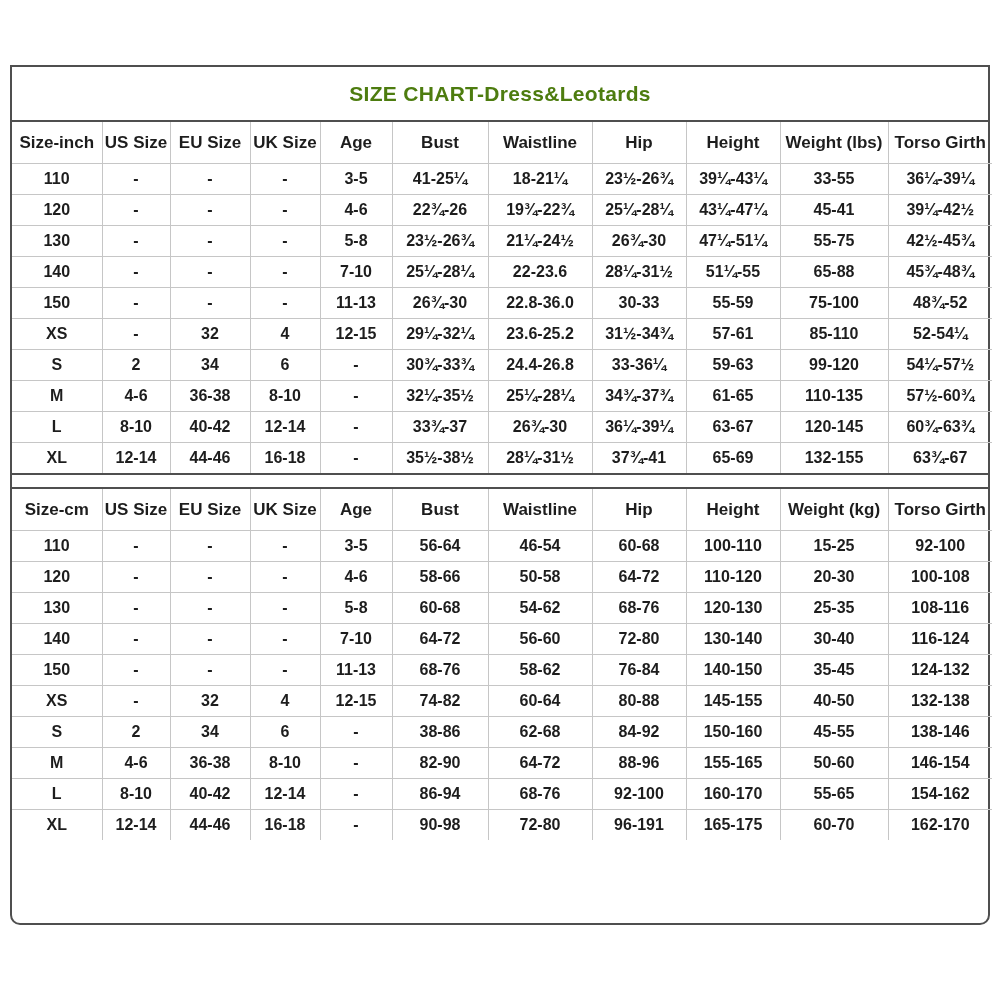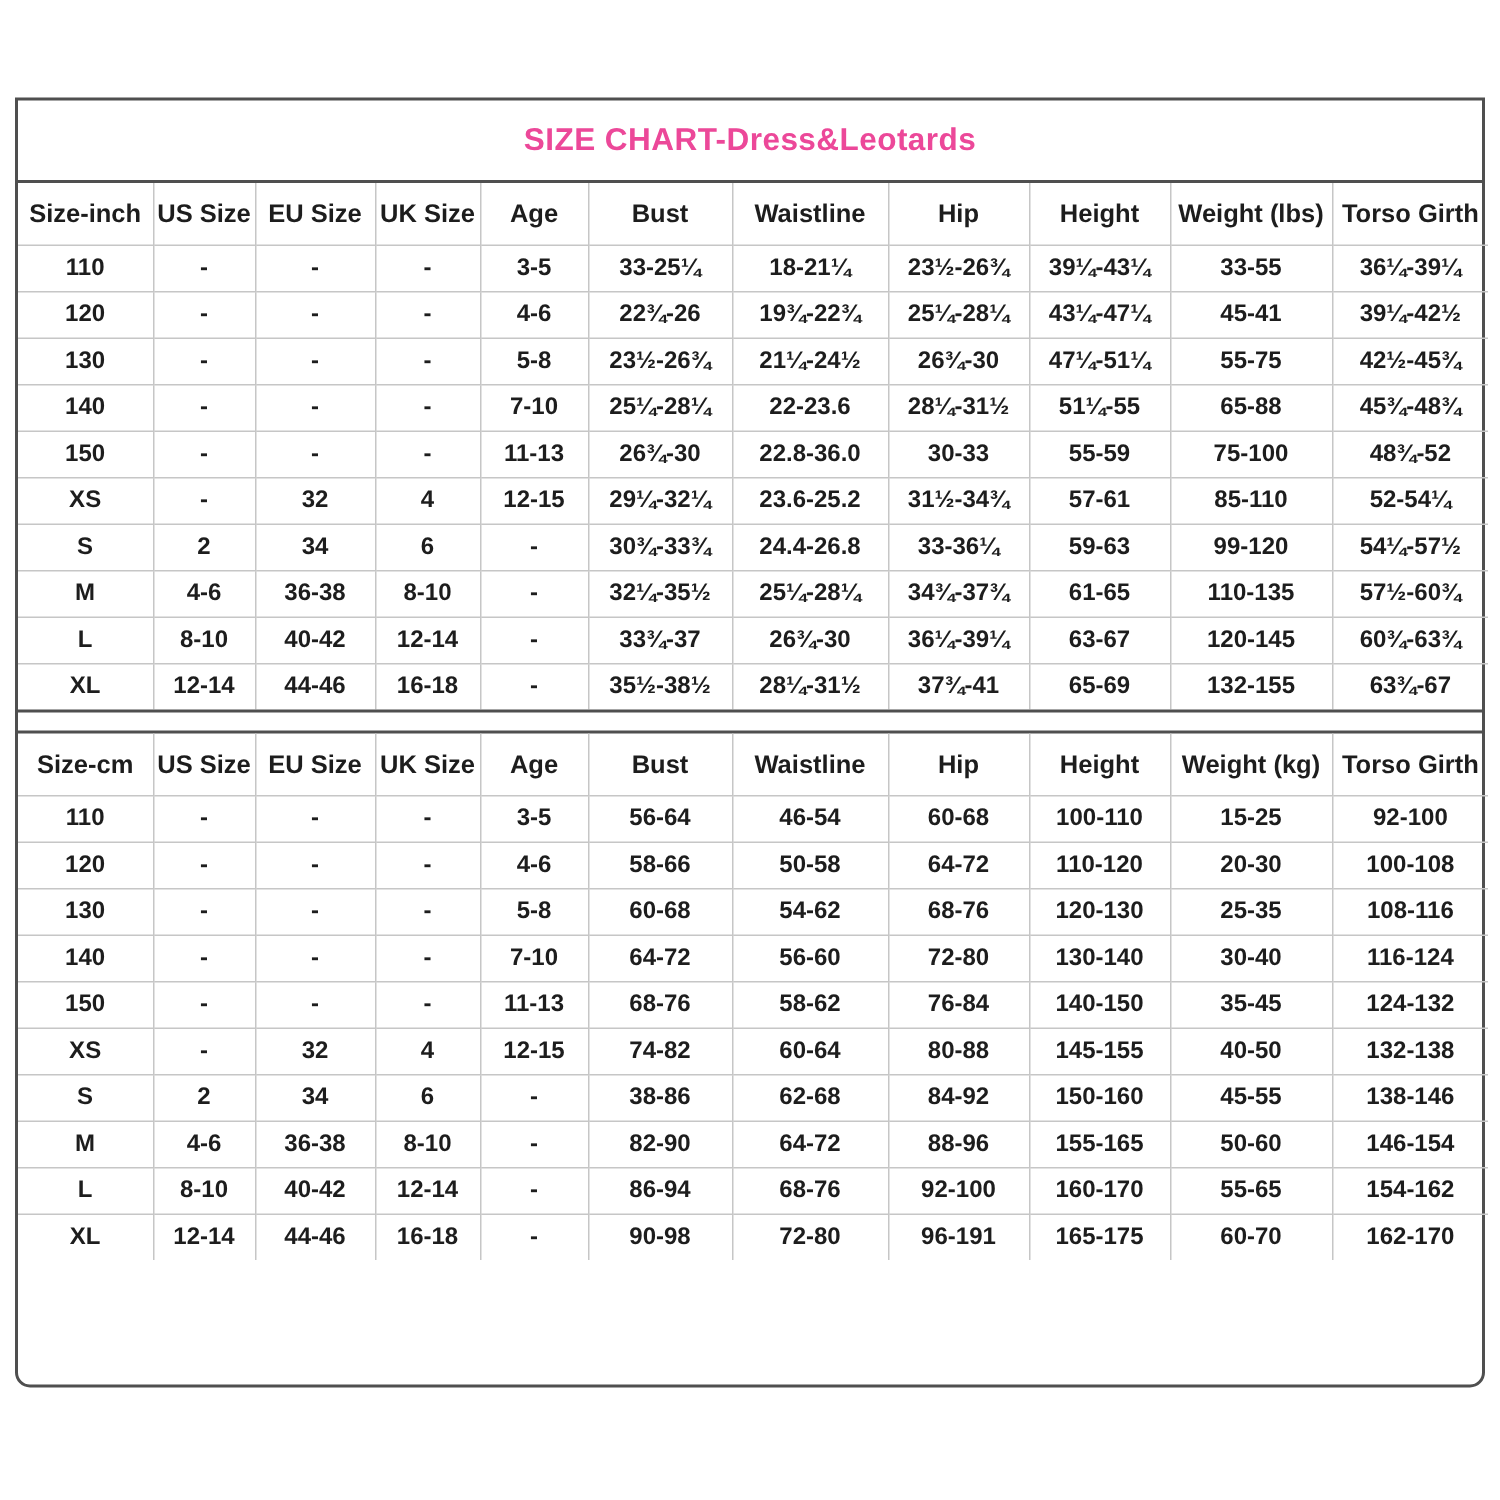--- a/index.html
+++ b/index.html
@@ -11,21 +11,21 @@
   .sheet{
     position:absolute;left:10px;top:65px;width:980px;height:860px;
     box-sizing:border-box;border:2px solid #4f4f4f;background:#fff;
     border-bottom-left-radius:10px;border-bottom-right-radius:10px;
   }
   .title-bar{
     height:55px;box-sizing:border-box;border-bottom:2px solid #4f4f4f;
     display:flex;align-items:center;justify-content:center;
   }
   .title-bar h1{
-    margin:0;font-size:21px;font-weight:700;letter-spacing:.3px;color:#ec4899;
+    margin:0;font-size:21px;font-weight:700;letter-spacing:.3px;color:#4d7c0f;
   }
   table.size-table{
     width:100%;border-collapse:collapse;table-layout:fixed;
     border-style:hidden; 
   }
   table.size-table th, table.size-table td{
     border:1px solid #c6c6c6;text-align:center;vertical-align:middle;
     font-weight:700;color:#1d1d1d;padding:0 1px;overflow:hidden;white-space:nowrap;
   }
   table.size-table th{font-size:17px;height:41px;}
@@ -77,21 +77,21 @@
           <th>Torso Girth</th>
         </tr>
       </thead>
       <tbody>
         <tr>
           <td>110</td>
           <td>-</td>
           <td>-</td>
           <td>-</td>
           <td>3-5</td>
-          <td>33-25¼</td>
+          <td>41-25¼</td>
           <td>18-21¼</td>
           <td>23½-26¾</td>
           <td>39¼-43¼</td>
           <td>33-55</td>
           <td>36¼-39¼</td>
         </tr>
         <tr>
           <td>120</td>
           <td>-</td>
           <td>-</td>

